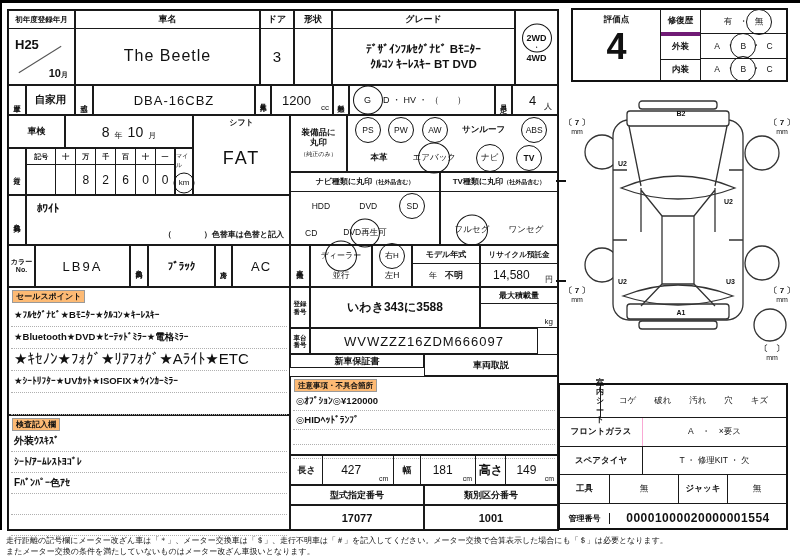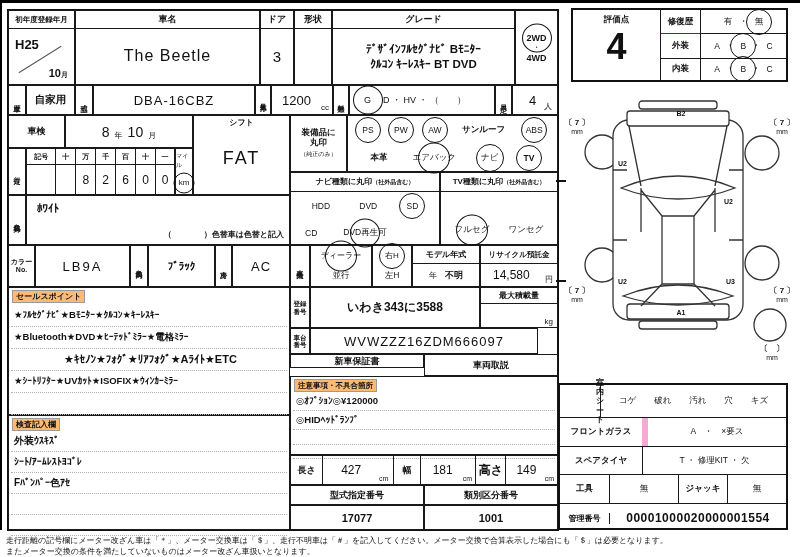--- a/index.html
+++ b/index.html
@@ -176,21 +176,21 @@
   <div class="cell ctr" style="left:215px;top:245px;width:17px;height:42px;">
     <span class="vlab" style="font-size:7px;">冷房</span>
     </div>
   <div class="cell ctr" style="left:232px;top:245px;width:58px;height:42px;font-size:13px;letter-spacing:1px;">AC</div>
 
   <div class="cell" style="left:8px;top:287px;width:282px;height:128px;">
     <span class="tag abs" style="left:3px;top:2px;">セールスポイント</span>
     <div class="abs" style="left:2px;top:17px;width:276px;">
       <div class="dotl" style="font-size:9.5px;font-weight:bold;height:21px;line-height:20px;padding-left:3px;">★ﾌﾙｾｸﾞﾅﾋﾞ★Bﾓﾆﾀｰ★ｸﾙｺﾝ★ｷｰﾚｽｷｰ</div>
       <div class="dotl" style="font-size:9.5px;font-weight:bold;height:21px;line-height:20px;padding-left:3px;">★Bluetooth★DVD★ﾋｰﾃｯﾄﾞﾐﾗｰ★電格ﾐﾗｰ</div>
-      <div class="dotl" style="font-size:11px;font-weight:bold;height:21px;line-height:20px;padding-left:3px;text-align:center;">★ｷｾﾉﾝ★ﾌｫｸﾞ★ﾘｱﾌｫｸﾞ★Aﾗｲﾄ★ETC</div>
+      <div class="dotl" style="font-size:15px;font-weight:normal;height:21px;line-height:20px;padding-left:3px;">★ｷｾﾉﾝ★ﾌｫｸﾞ★ﾘｱﾌｫｸﾞ★Aﾗｲﾄ★ETC</div>
       <div class="dotl" style="font-size:9.5px;font-weight:bold;height:21px;line-height:20px;padding-left:3px;">★ｼｰﾄﾘﾌﾀｰ★UVｶｯﾄ★ISOFIX★ｳｨﾝｶｰﾐﾗｰ</div>
       <div class="dotl" style="height:21px;"></div>
     </div>
   </div>
 
   <div class="cell" style="left:8px;top:415px;width:282px;height:115px;">
     <span class="tag abs" style="left:3px;top:2px;">検査記入欄</span>
     <div class="abs" style="left:2px;top:15px;width:276px;">
       <div class="dotl" style="font-size:10px;font-weight:bold;height:20px;line-height:19px;padding-left:3px;">外装ｳｽｷｽﾞ</div>
       <div class="dotl" style="font-size:10px;font-weight:bold;height:20px;line-height:19px;padding-left:3px;">ｼｰﾄ/ｱｰﾑﾚｽﾄﾖｺﾞﾚ</div>
@@ -327,21 +327,21 @@
   <div class="cell ctr hdr" style="left:424px;top:485px;width:134px;height:20px;font-size:9px;">類別区分番号</div>
   <div class="cell ctr" style="left:290px;top:505px;width:134px;height:25px;font-size:11px;font-weight:bold;">17077</div>
   <div class="cell ctr" style="left:424px;top:505px;width:134px;height:25px;font-size:11px;font-weight:bold;">1001</div>
 
   <div class="abs" style="left:571px;top:8px;width:217px;height:74px;border:2px solid #111;display:flex;">
     <div class="col" style="width:87px;border-right:1px solid #1a1a1a;align-items:center;">
       <span class="hdr" style="font-size:8.5px;margin-top:4px;">評価点</span>
       <span style="font-size:36px;font-weight:bold;line-height:42px;">4</span>
     </div>
     <div class="col" style="width:39px;border-right:1px solid #1a1a1a;">
-      <div class="ctr hdr" style="height:24px;border-bottom:1px solid #701a75;font-size:8.5px;">修復歴</div>
+      <div class="ctr hdr" style="height:24px;border-bottom:4px solid #701a75;font-size:8.5px;">修復歴</div>
       <div class="ctr hdr" style="height:24px;border-bottom:1px solid #1a1a1a;font-size:8.5px;">外装</div>
       <div class="ctr hdr" style="height:22px;font-size:8.5px;">内装</div>
     </div>
     <div class="col" style="flex:1;">
       <div class="ctr" style="height:24px;border-bottom:1px solid #1a1a1a;gap:7px;font-size:8.5px;">
         <span>有</span>
         <span>・</span>
         <span class="ring">無</span>
       </div>
       <div class="ctr" style="height:24px;border-bottom:1px solid #1a1a1a;gap:6px;font-size:8.5px;">
@@ -419,21 +419,21 @@
         </div>
       <div class="ctr" style="flex:1;justify-content:space-evenly;font-size:8.5px;">
         <span>コゲ</span>
         <span>破れ</span>
         <span>汚れ</span>
         <span>穴</span>
         <span>キズ</span>
       </div>
     </div>
     <div style="display:flex;height:28px;border-bottom:1px solid #1a1a1a;">
-      <div class="ctr hdr" style="width:82px;border-right:6px solid #f9a8d4;font-size:8.5px;">フロントガラス</div>
+      <div class="ctr hdr" style="width:82px;border-right:1px solid #f9a8d4;font-size:8.5px;">フロントガラス</div>
       <div class="ctr" style="flex:1;font-size:8.5px;">A　・　×要ス</div>
     </div>
     <div style="display:flex;height:27px;border-bottom:1px solid #1a1a1a;">
       <div class="ctr hdr" style="width:82px;border-right:1px solid #1a1a1a;font-size:8.5px;">スペアタイヤ</div>
       <div class="ctr" style="flex:1;font-size:8.5px;">T ・ 修理KIT ・ 欠</div>
     </div>
     <div style="display:flex;height:28px;border-bottom:1px solid #1a1a1a;">
       <div class="ctr hdr" style="width:49px;border-right:1px solid #1a1a1a;font-size:8.5px;">工具</div>
       <div class="ctr" style="width:68px;border-right:1px solid #1a1a1a;font-size:8.5px;">無</div>
       <div class="ctr hdr" style="width:48px;border-right:1px solid #1a1a1a;font-size:8.5px;">ジャッキ</div>

